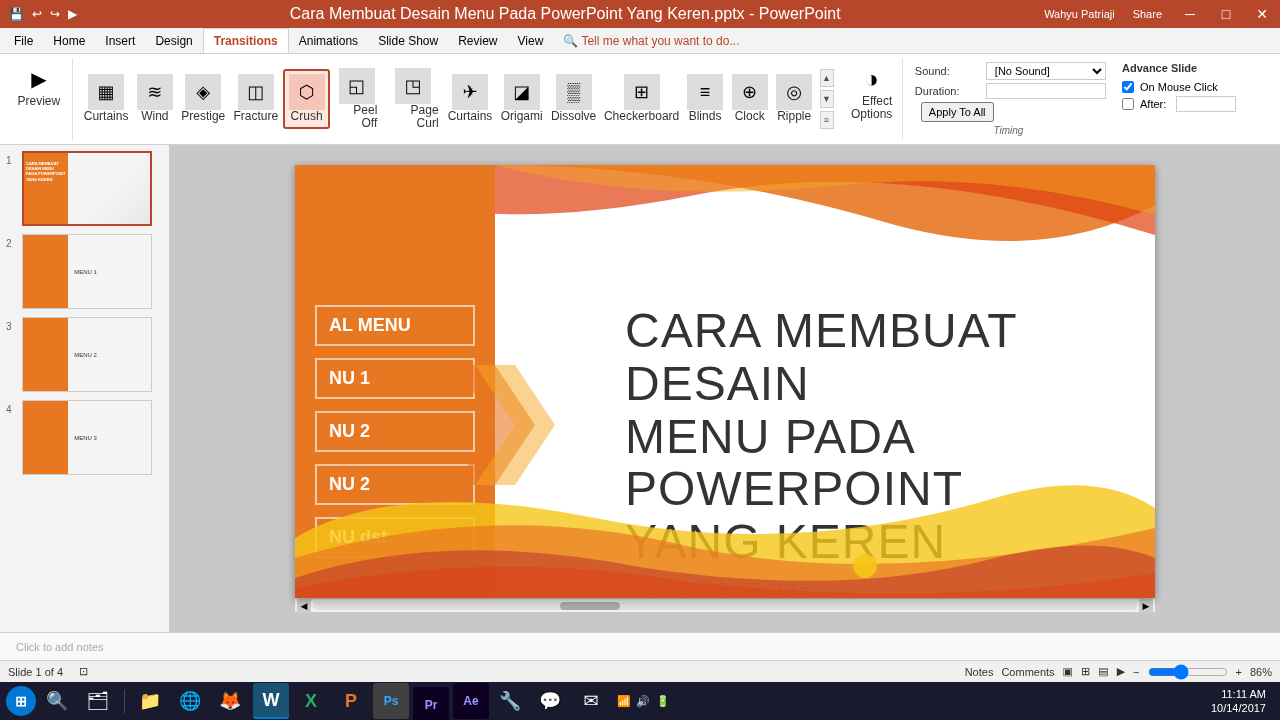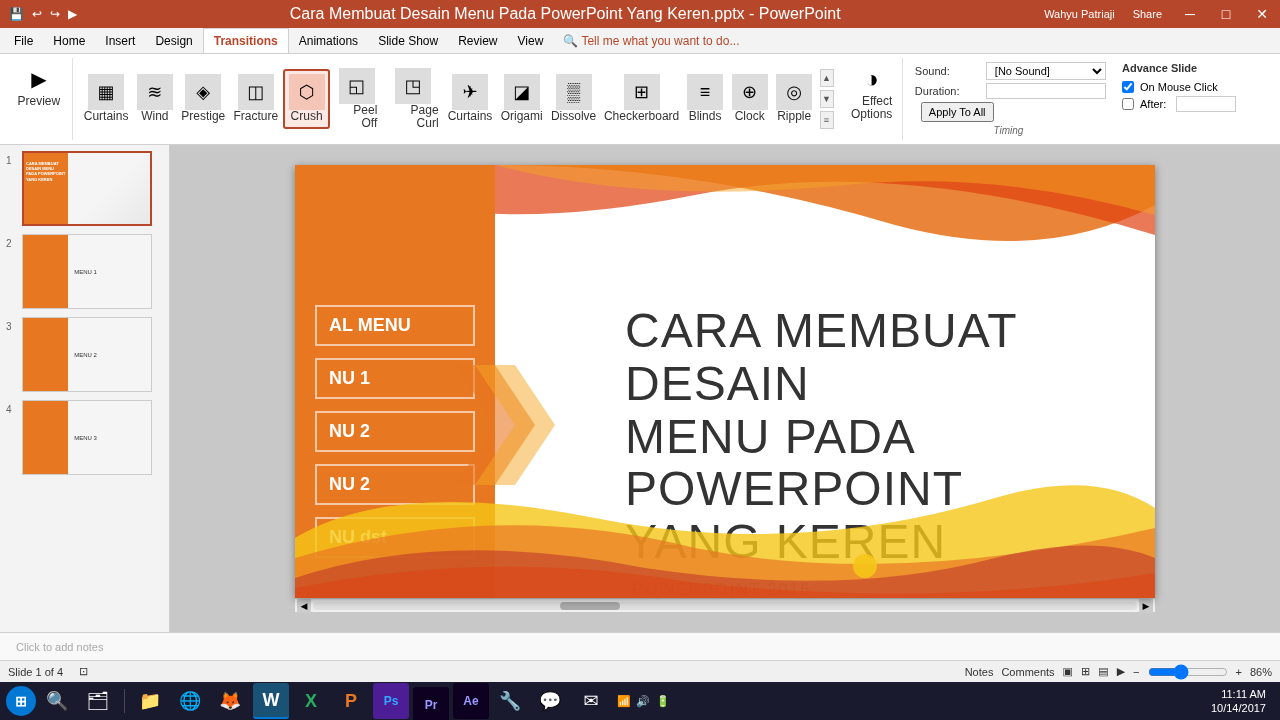--- a/index.html
+++ b/index.html
@@ -684,21 +684,21 @@
   <div class="taskbar-start">⊞</div>
   <div class="taskbar-icon">🔍</div>
   <div class="taskbar-icon">🗂</div>
   <div class="taskbar-sep"></div>
   <div class="taskbar-icon">📁</div>
   <div class="taskbar-icon">🌐</div>
   <div class="taskbar-icon">🦊</div>
   <div class="taskbar-icon active-task" style="background:#1a5276;color:white;font-weight:bold;">W</div>
   <div class="taskbar-icon" style="color:#27ae60;font-weight:bold;">X</div>
   <div class="taskbar-icon" style="color:#e87722;font-weight:bold;">P</div>
-  <div class="taskbar-icon" style="background:#4c1d95;color:#31a8ff;font-size:12px;font-weight:bold;">Ps</div>
+  <div class="taskbar-icon" style="background:#404040;color:#31a8ff;font-size:12px;font-weight:bold;">Ps</div>
   <div class="taskbar-icon" style="background:#0d0021;color:#9999ff;font-size:12px;font-weight:bold;margin-top:8px;">Pr</div>
   <div class="taskbar-icon" style="background:#0d0021;color:#9999ff;font-size:12px;font-weight:bold;">Ae</div>
   <div class="taskbar-icon">🔧</div>
   <div class="taskbar-icon">💬</div>
   <div class="taskbar-icon">✉</div>
   <div class="taskbar-tray">
     <span>📶</span>
     <span>🔊</span>
     <span>🔋</span>
   </div>

